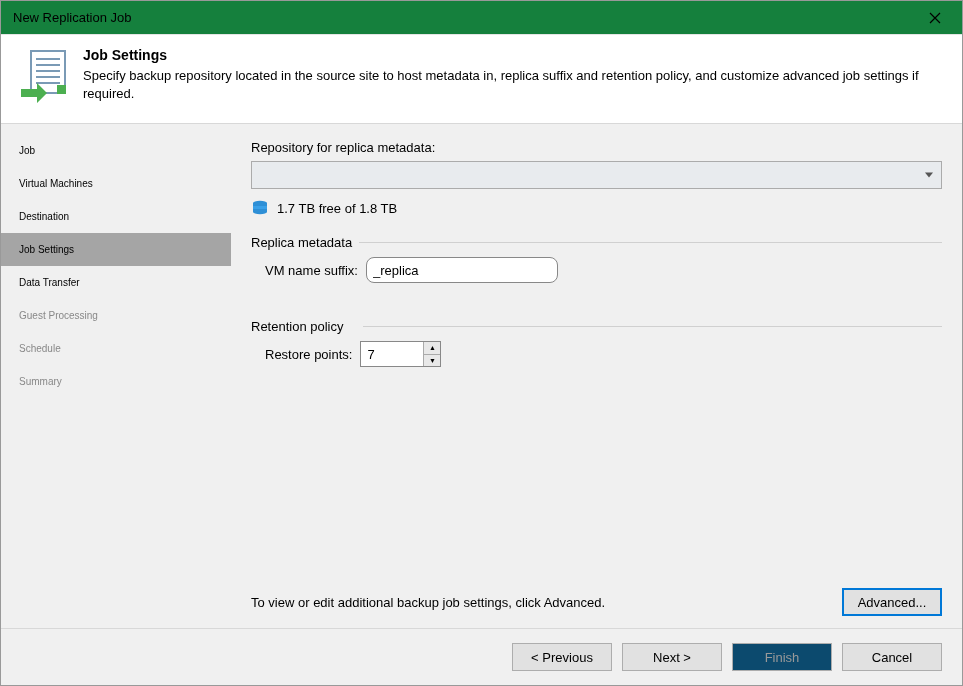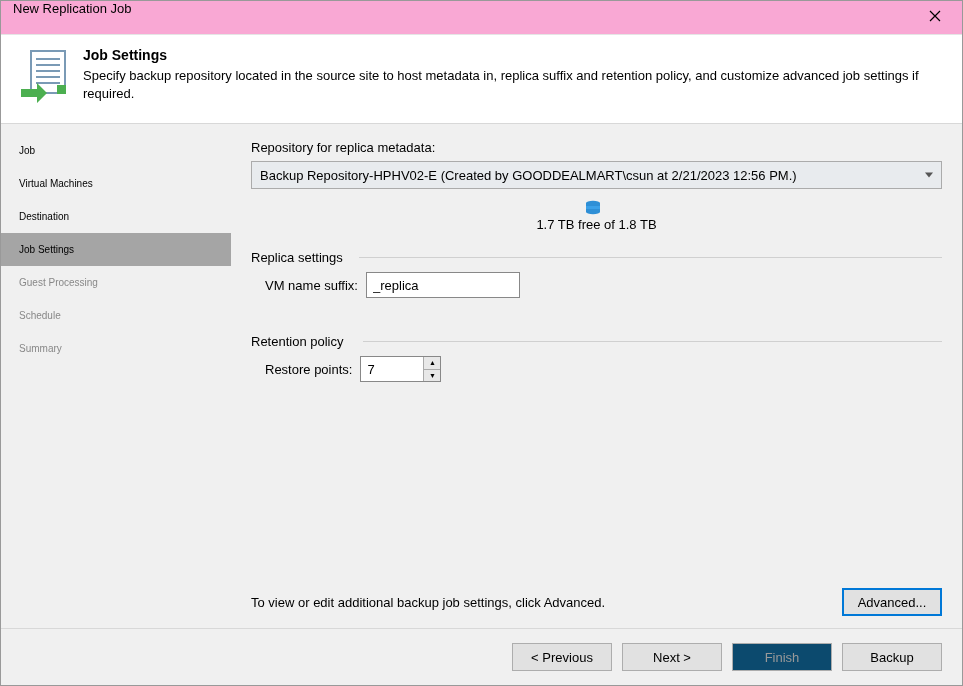--- a/index.html
+++ b/index.html
@@ -19,24 +19,25 @@
     .window {
       width: 963px;
       height: 686px;
       border: 1px solid #999;
       display: flex;
       flex-direction: column;
       background: #fff;
     }
     .titlebar {
       display: flex;
+      align-items: center;
       justify-content: space-between;
       height: 34px;
       padding: 0 12px;
-      background: #f9a8d4;
+      background: #15803d;
       border-bottom: 1px solid #e5e5e5;
     }
     .titlebar-title {
       font-size: 13px;
       color: #000;
     }
     .close-btn {
       font-size: 18px;
       font-weight: 300;
       width: 30px;
@@ -139,21 +140,20 @@
       height: 0;
       border-left: 4px solid transparent;
       border-right: 4px solid transparent;
       border-top: 5px solid #555;
     }
     .storage-row {
       display: flex;
       align-items: center;
       margin-top: 10px;
       margin-bottom: 18px;
-      flex-direction: column;
     }
     .storage-icon {
       width: 18px;
       height: 18px;
       margin-right: 8px;
     }
     .storage-text {
       font-size: 13px;
     }
     .fieldset-label {
@@ -188,21 +188,22 @@
     }
     .text-input {
       height: 26px;
       border: 1px solid #888;
       background: #fff;
       padding: 0 6px;
       font-size: 13px;
       font-family: inherit;
     }
     .suffix-input {
-      width: 154px;
+      width: 192px;
+      border-radius: 8px;
     }
     .num-wrap {
       display: inline-flex;
       align-items: stretch;
       height: 26px;
       border: 1px solid #888;
       background: #fff;
     }
     .num-input {
       width: 62px;
@@ -304,48 +305,48 @@
     </div>
   </div>
 
   <div class="body">
 
     <div class="sidebar">
       <div class="sidebar-item"><span>Job</span></div>
       <div class="sidebar-item"><span>Virtual Machines</span></div>
       <div class="sidebar-item"><span>Destination</span></div>
       <div class="sidebar-item active"><span>Job Settings</span></div>
+      <div class="sidebar-item"><span>Data Transfer</span></div>
       <div class="sidebar-item disabled"><span>Guest Processing</span></div>
       <div class="sidebar-item disabled"><span>Schedule</span></div>
       <div class="sidebar-item disabled"><span>Summary</span></div>
     </div>
 
     <div class="main">
       <div class="main-content">
 
         <span class="label">Repository for replica metadata:</span>
         <div class="combo">
-          <span>Backup Repository-HPHV02-E (Created by GOODDEALMART\csun at 2/21/2023 12:56 PM.)</span>
           <div class="combo-arrow"></div>
         </div>
 
         <div class="storage-row">
           <span class="storage-icon">
             <svg viewBox="0 0 18 18">
               <ellipse cx="9" cy="4" rx="7" ry="2.2" fill="#2e8fd6"></ellipse>
               <path d="M2 4 v3 a7 2.2 0 0 0 14 0 v-3" fill="#2e8fd6"></path>
               <path d="M2 7 v3 a7 2.2 0 0 0 14 0 v-3" fill="#3aa0e8"></path>
               <path d="M2 10 v3 a7 2.2 0 0 0 14 0 v-3" fill="#2e8fd6"></path>
             </svg>
           </span>
           <span class="storage-text">1.7 TB free of 1.8 TB</span>
         </div>
 
         <div class="section">
-          <div class="fieldset-label">Replica settings</div>
+          <div class="fieldset-label">Replica metadata</div>
           <div class="fieldset-line"></div>
           <div class="form-row">
             <span class="form-row-label">VM name suffix:</span>
             <input type="text" class="text-input suffix-input" value="_replica" style="">
           </div>
         </div>
 
         <div class="section">
           <div class="fieldset-label">Retention policy</div>
           <div class="fieldset-line2"></div>
@@ -368,16 +369,16 @@
         <button class="btn btn-focus">Advanced...</button>
       </div>
     </div>
 
   </div>
 
   <div class="footer">
     <button class="btn">&lt; Previous</button>
     <button class="btn">Next &gt;</button>
     <button class="btn" disabled="">Finish</button>
-    <button class="btn">Backup</button>
+    <button class="btn">Cancel</button>
   </div>
 
 </div>
 
 </body></html>

